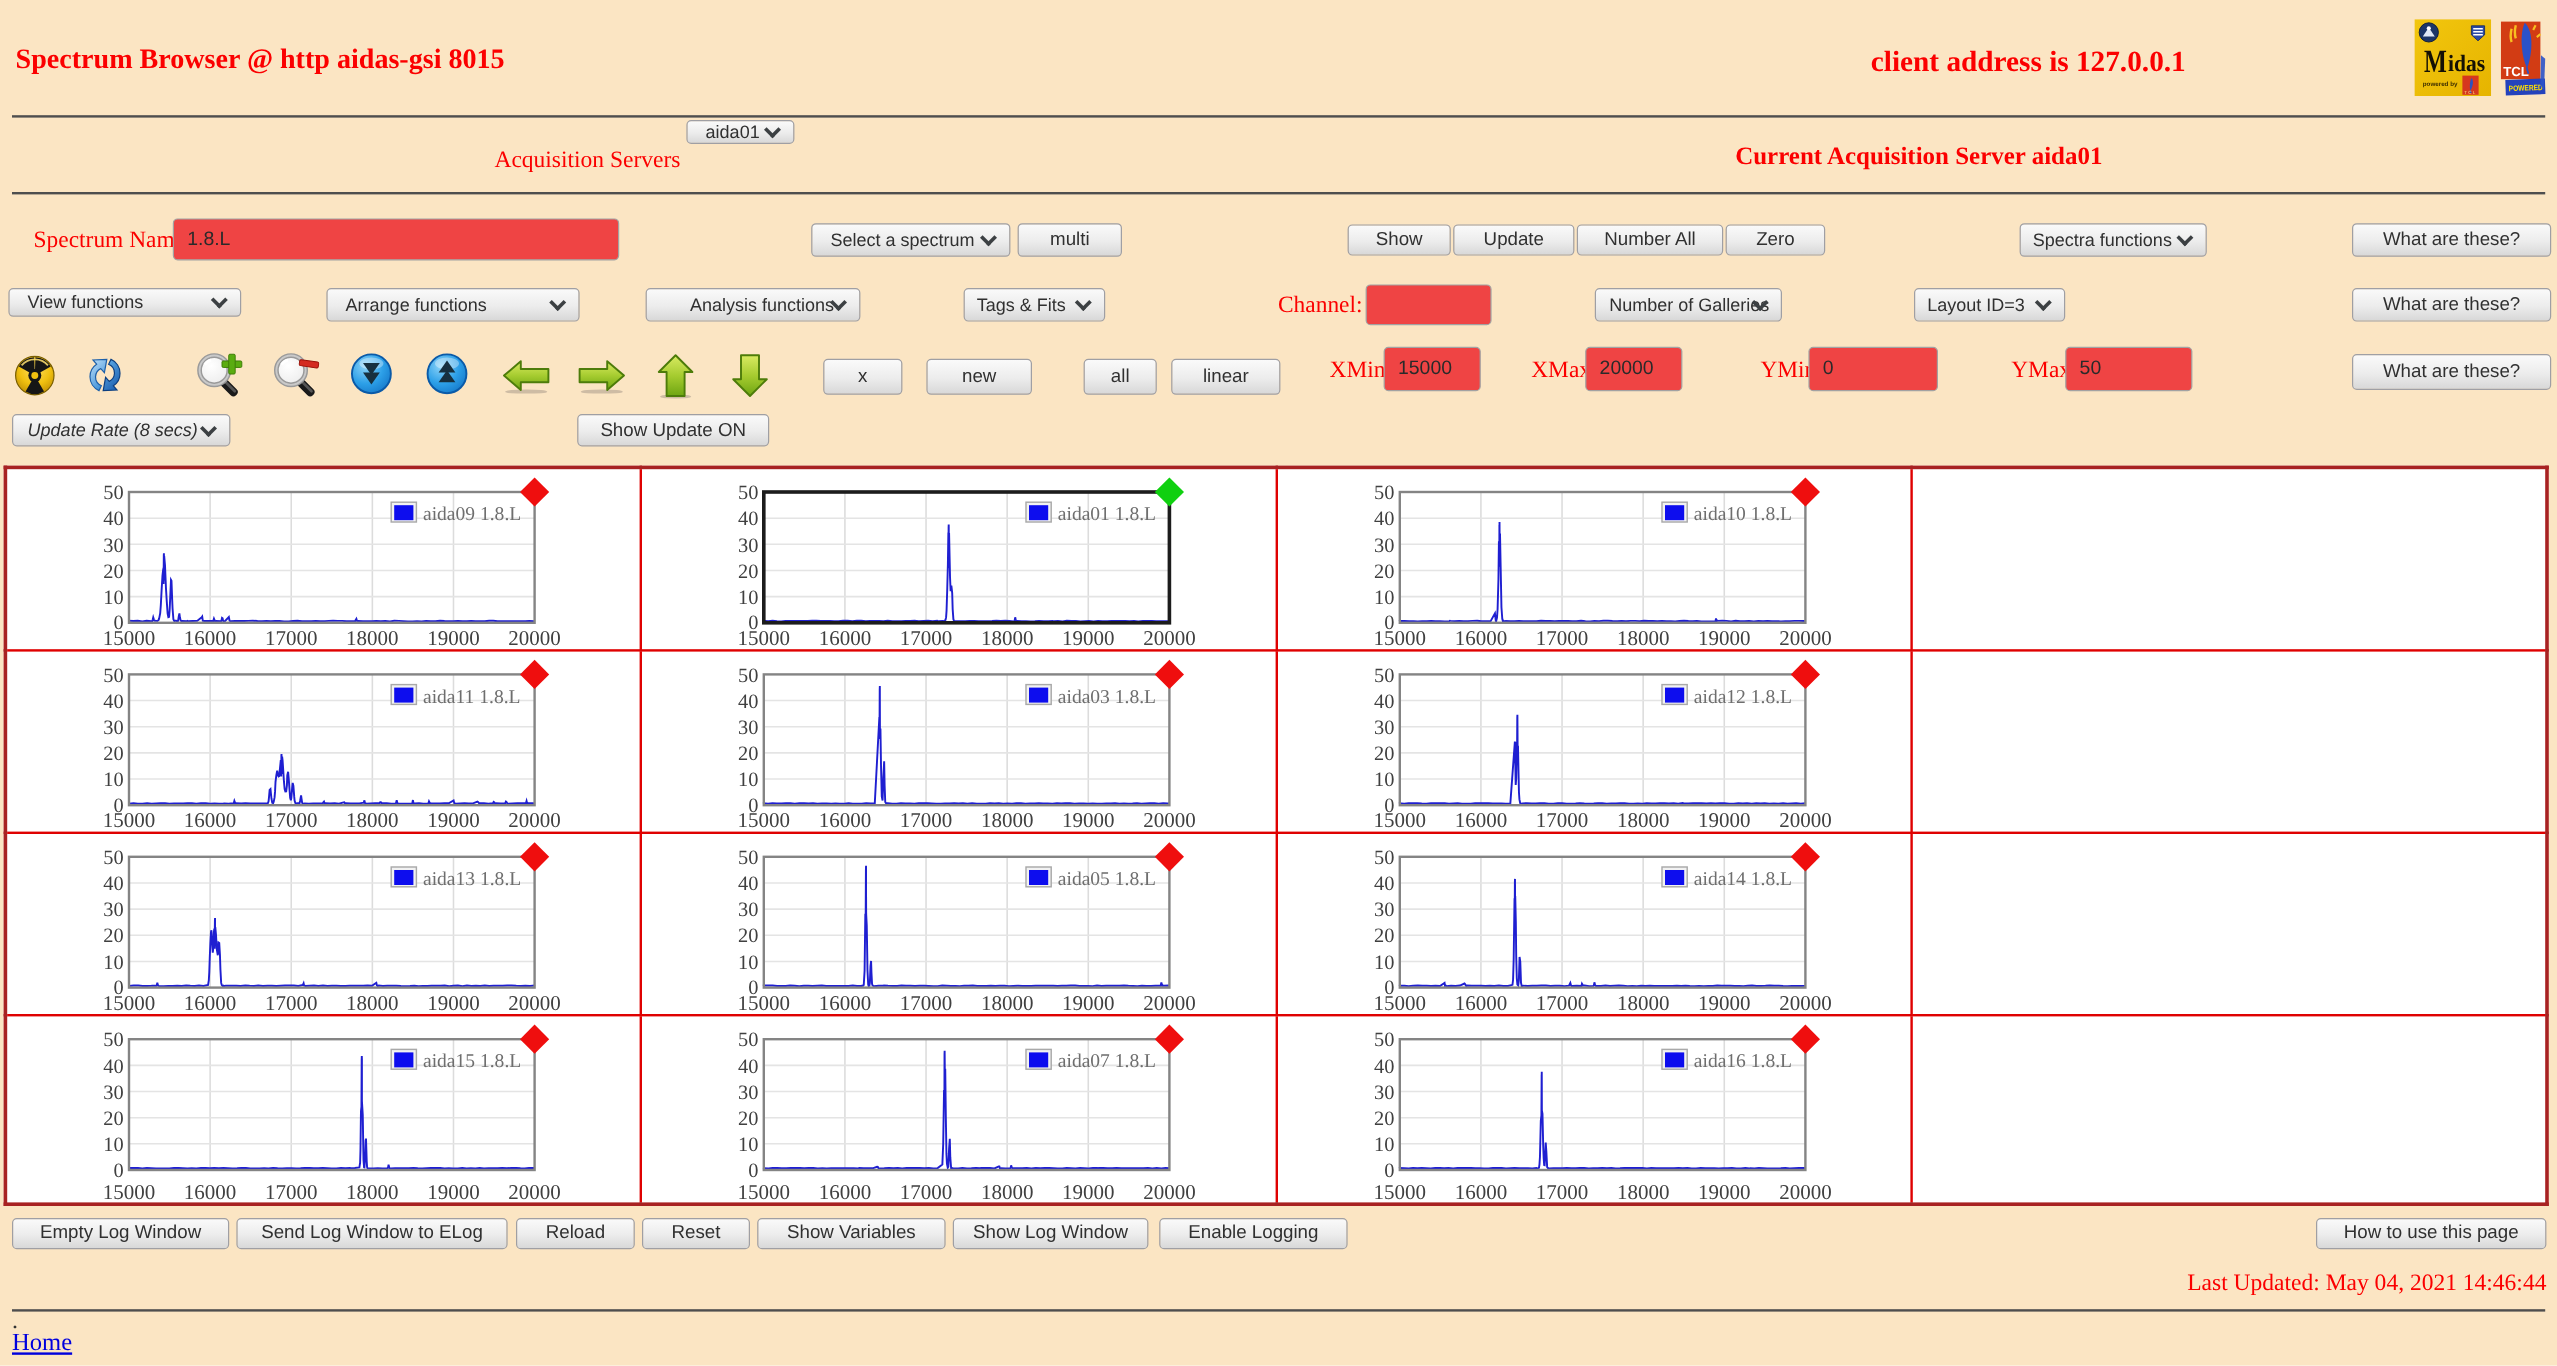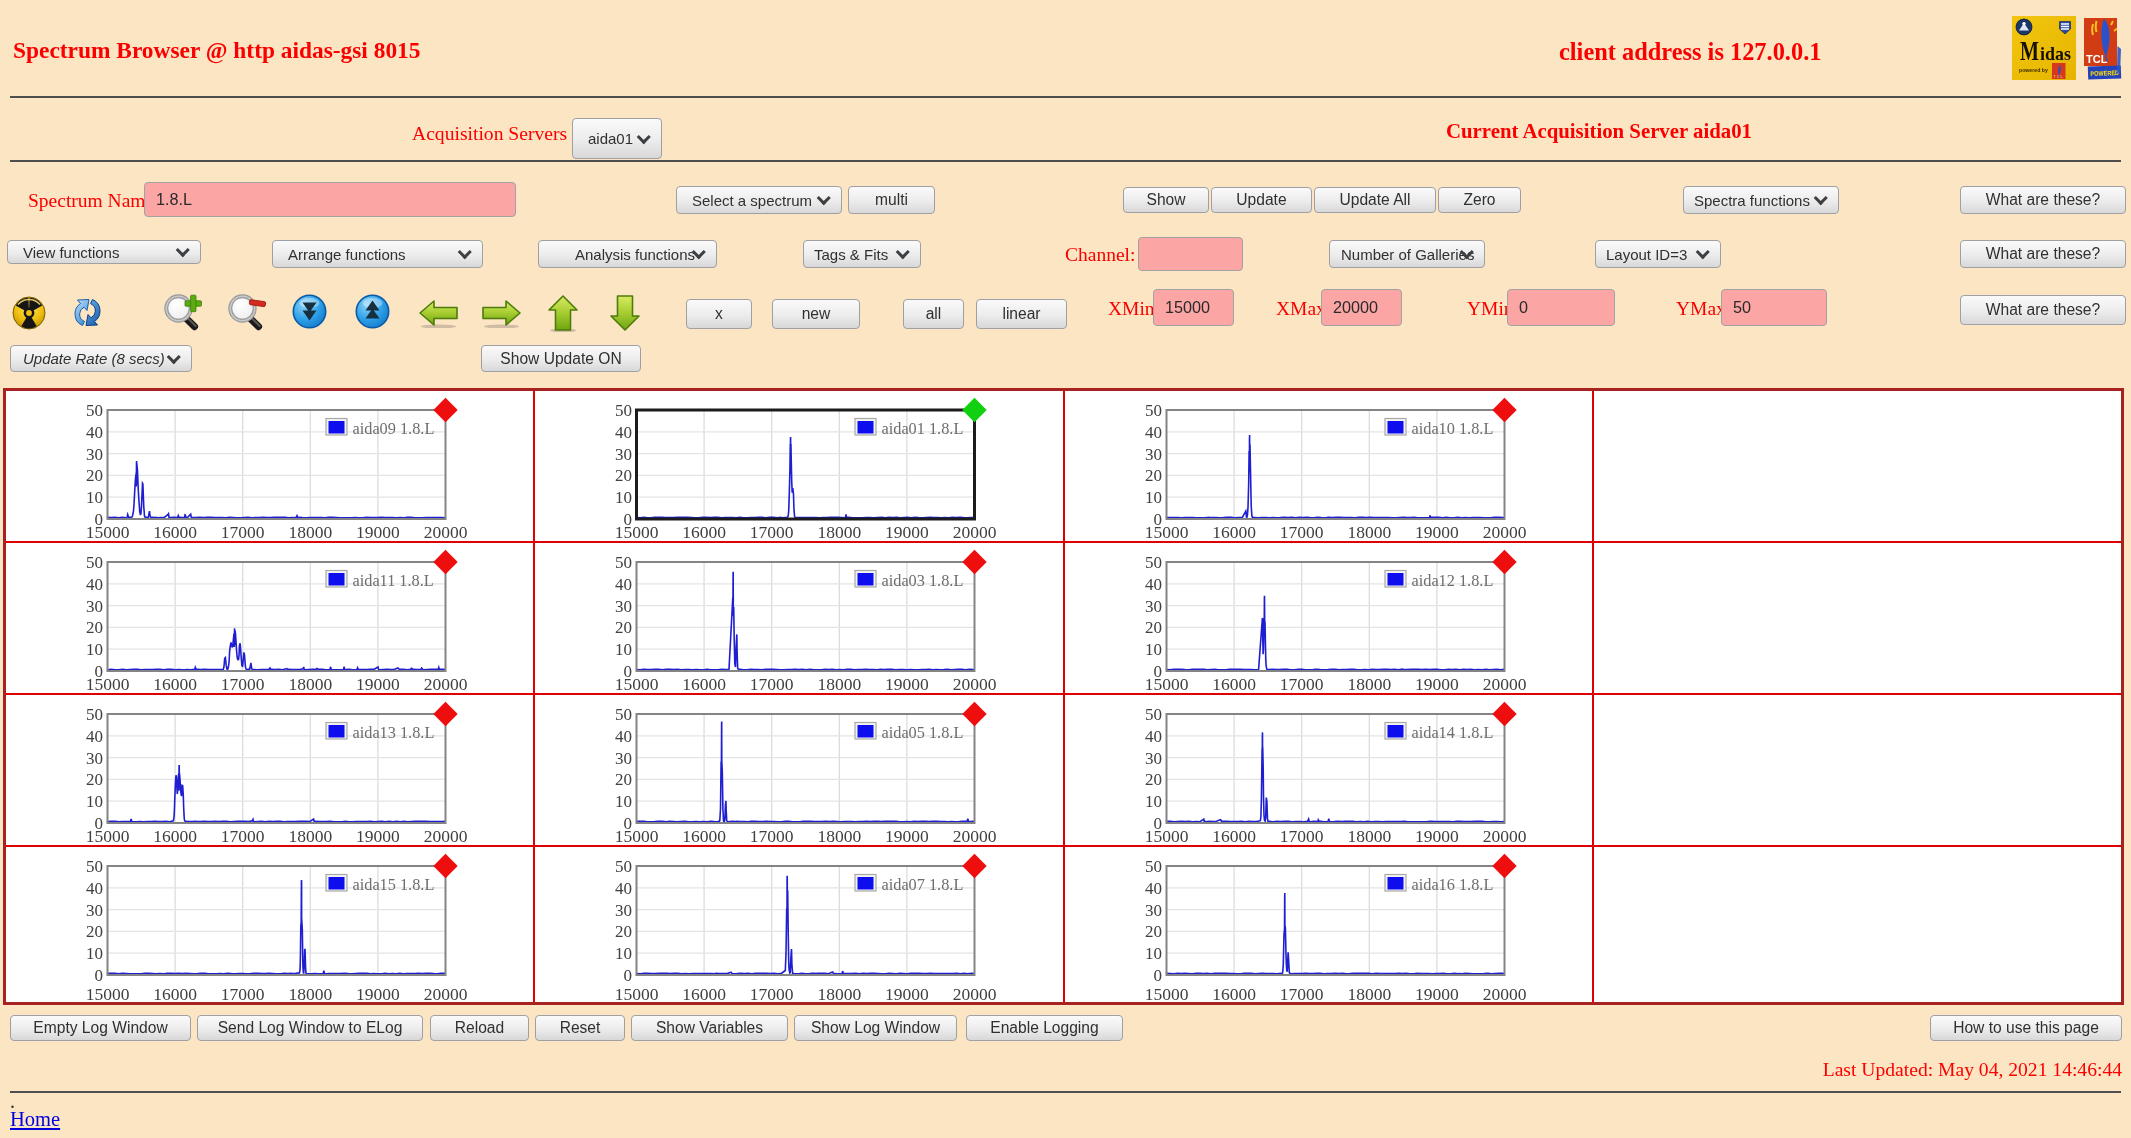--- a/index.html
+++ b/index.html
@@ -9,21 +9,21 @@
   .abs { position:absolute; }
   .serif { font-family:"Liberation Serif", serif; }
   .hr { position:absolute; left:10px; width:2111px; height:2px; background:#4e4e4e; }
   .lbl { position:absolute; font-family:"Liberation Serif", serif; color:#fb0000; white-space:nowrap; }
   .btn, .sel { position:absolute; display:flex; align-items:center; justify-content:center;
      background:linear-gradient(to bottom,#fafafa 0%,#ececec 55%,#d8d8d8 100%);
      border:1px solid #9f9fa4; border-radius:4px; color:#303030; font-size:15.6px; white-space:nowrap; }
   .sel { justify-content:flex-start; font-size:15px; }
   .chev { position:absolute; right:13px; top:50%; width:9.5px; height:9.5px; margin-top:-7px;
      border-right:3px solid #3c4043; border-bottom:3px solid #3c4043; transform:rotate(45deg); }
-  .inp { position:absolute; background:#fca5a5; border:1.5px solid #a2a2a2; border-radius:4px;
+  .inp { position:absolute; background:#ef4444; border:1.5px solid #a2a2a2; border-radius:4px;
      color:#2a2a2a; font-size:16.2px; display:flex; align-items:center; padding-left:11px; }
   table.grid { position:absolute; left:3px; top:388px; width:2121px; border-collapse:collapse;
      table-layout:fixed; background:#fff; border:3px solid #a82222; }
   table.grid td { border:2px solid #df0101; padding:0; vertical-align:top; width:25%; overflow:hidden; }
   a.home { font-family:"Liberation Serif", serif; color:#0000dd; }
 </style>
 </head>
 <body>
   <div class="abs serif" style="left:13px;top:37px;font-size:23.4px;font-weight:bold;color:#fb0000;">Spectrum Browser @ http aidas-gsi 8015</div>
   <div class="abs serif" style="left:1559px;top:38px;font-size:24.4px;font-weight:bold;color:#fb0000;">client address is 127.0.0.1</div>
@@ -57,37 +57,37 @@
 <text x="2" y="47" font-family="Liberation Sans, sans-serif" font-size="11" font-weight="bold" fill="#ffffff">TCL</text>
 <g transform="rotate(-2 20 57)">
       <rect x="4" y="50" width="33" height="13" fill="#2442bc"></rect>
 <text x="6.5" y="59.5" font-family="Liberation Sans, sans-serif" font-size="6.6" font-weight="bold" fill="#ffe000" textLength="28.5" lengthAdjust="spacingAndGlyphs">POWERED</text>
     </g>
 <path d="M33.5 30 l3.5 3 l-1 26 l-3 -4 Z" fill="#2b52c8" opacity="0.9"></path>
 </svg>
   <div class="hr" style="top:96px;"></div>
 
   <div class="lbl" style="left:412px;top:123px;font-size:19.6px;">Acquisition Servers</div>
-  <div class="sel" style="left:572px;top:118px;width:90px;height:41px;">
+  <div class="sel" style="left:572px;top:100px;width:90px;height:20px;">
     <span style="margin-left:15px">aida01</span>
     <i class="chev"></i>
   </div>
   <div class="abs serif" style="left:1446px;top:119px;font-size:20.8px;font-weight:bold;color:#fb0000;">Current Acquisition Server aida01</div>
   <div class="hr" style="top:160px;"></div>
 
   <div class="lbl" style="left:28px;top:190px;font-size:19.5px;">Spectrum Name:</div>
   <div class="inp" style="left:144px;top:182px;width:372px;height:35px;">1.8.L</div>
   <div class="sel" style="left:676px;top:186px;width:166px;height:28px;">
     <span style="margin-left:15px">Select a spectrum</span>
     <i class="chev"></i>
   </div>
   <div class="btn" style="left:848px;top:186px;width:87px;height:28px;">multi</div>
   <div class="btn" style="left:1123px;top:187px;width:86px;height:26px;">Show</div>
   <div class="btn" style="left:1211px;top:187px;width:101px;height:26px;">Update</div>
-  <div class="btn" style="left:1314px;top:187px;width:122px;height:26px;">Update All</div>
+  <div class="btn" style="left:1314px;top:187px;width:122px;height:26px;">Number All</div>
   <div class="btn" style="left:1438px;top:187px;width:83px;height:26px;">Zero</div>
   <div class="sel" style="left:1683px;top:186px;width:156px;height:28px;">
     <span style="margin-left:10px">Spectra functions</span>
     <i class="chev"></i>
   </div>
   <div class="btn" style="left:1960px;top:186px;width:166px;height:28px;">What are these?</div>
 
   <div class="sel" style="left:7px;top:240px;width:194px;height:24px;">
     <span style="margin-left:15px">View functions</span>
     <i class="chev"></i>

